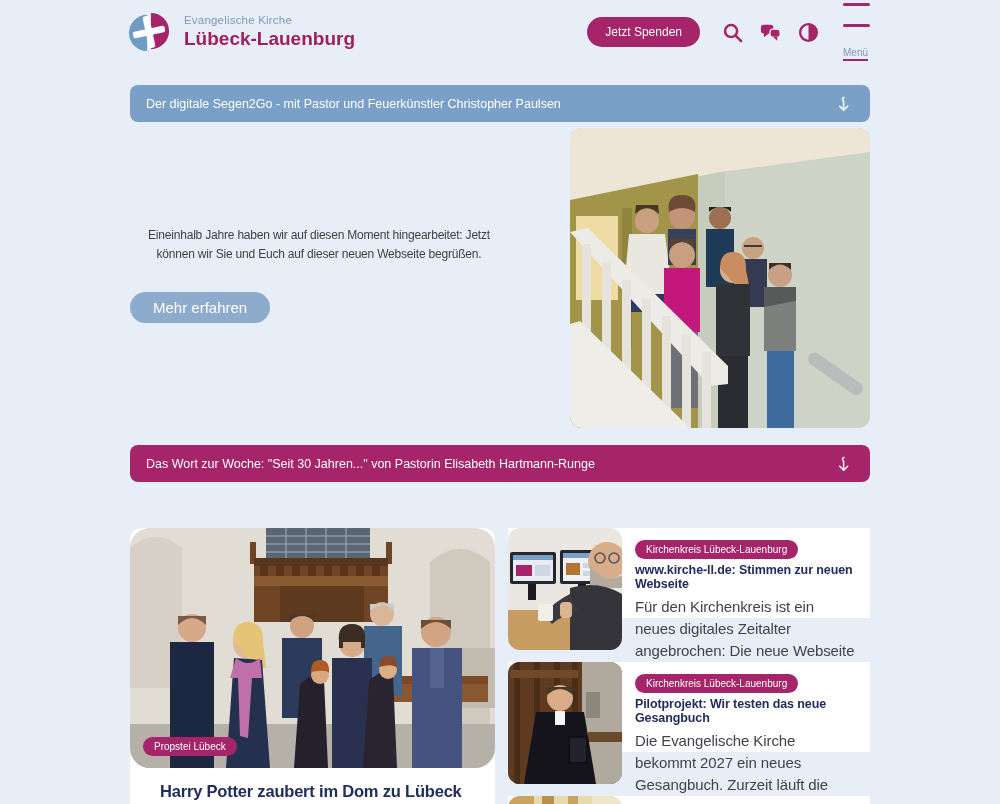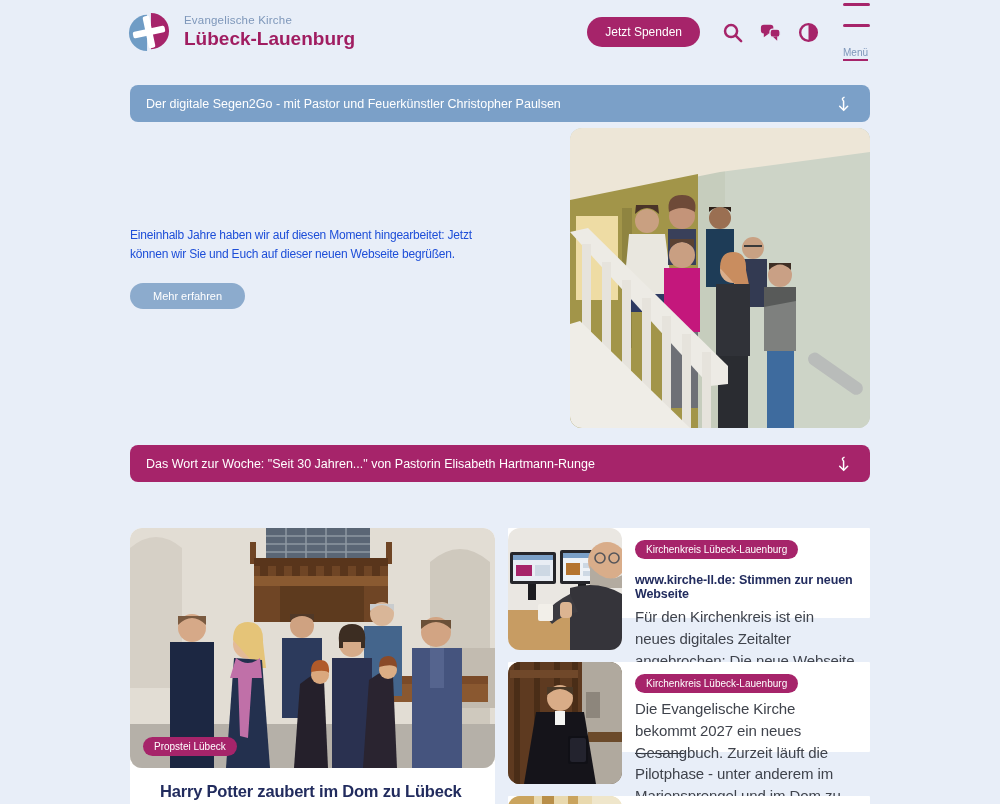--- a/index.html
+++ b/index.html
@@ -25,36 +25,36 @@
   .banner{position:absolute;left:130px;width:740px;height:37px;border-radius:8px;display:flex;align-items:center;justify-content:space-between;padding:0 16px;box-sizing:border-box;color:#fff;font-size:12.5px;cursor:pointer;}
   .banner-blue{top:85px;background:var(--banner-blue,#7ba0c8);align-items:center;}
   .banner-magenta{top:445px;background:var(--accent,#a6246a);}
   .banner .arrow{width:20px;height:20px;flex:0 0 auto;}
 
   
   .hero-image{position:absolute;top:128px;left:570px;width:300px;height:300px;border-radius:12px;overflow:hidden;}
   .hero-image svg{display:block;}
   .hero-text{position:absolute;top:212px;left:130px;width:450px;}
   .hero-text h1{margin:0;font-size:26.5px;line-height:1.28;color:var(--navy,#222c5e);letter-spacing:-.4px;font-weight:700;max-width:445px;}
-  .hero-text p{margin:14px 0 7px;font-size:12px;line-height:1.55;color:#1d4ed8;max-width:378px;letter-spacing:-.2px;}
-  .cta{margin-top:13px;background:var(--cta-blue,#8cabcd);color:#fff;border:none;border-radius:999px;padding:7px 23px;font-size:11px;cursor:pointer;font-family:inherit;}
+  .hero-text p{margin:14px 0 16px;font-size:12px;line-height:1.55;color:#404040;max-width:378px;letter-spacing:-.2px;text-align:center;}
+  .cta{margin-top:13px;background:var(--cta-blue,#8cabcd);color:#fff;border:none;border-radius:999px;padding:7px 23px;font-size:15px;cursor:pointer;font-family:inherit;}
 
   
   .badge{display:inline-block;background:var(--accent,#a6246a);color:#fff;font-size:10px;padding:4px 11px;border-radius:999px;white-space:nowrap;}
   .feature-card{position:absolute;top:528px;left:130px;width:365px;height:290px;background:#fff;border-radius:12px;}
-  .feature-img{position:relative;width:365px;height:240px;border-radius:12px;overflow:hidden;}
+  .feature-img{position:relative;width:365px;height:240px;border-radius:20px;overflow:hidden;}
   .feature-badge{position:absolute;left:13px;bottom:12px;}
   .feature-title{margin:0;padding:14px 30px 0;font-size:16.5px;font-weight:700;color:var(--navy,#222c5e);letter-spacing:-.2px;}
 
   .news-card{position:absolute;left:508px;width:362px;height:90px;background:#fff;border-radius:1px;}
   .card-1{top:528px}.card-2{top:662px}.card-3{top:796px}
   .thumb{position:absolute;left:0;top:0;width:114px;height:122px;border-radius:12px;overflow:hidden;}
   .thumb svg{display:block;}
   .news-content{position:absolute;left:127px;top:11px;right:13px;}
-  .news-content h3{margin:14px 0 0;font-size:12.5px;color:var(--navy,#222c5e);letter-spacing:-.1px;}
+  .news-content h3{margin:4px 0 0;font-size:12.5px;color:var(--navy,#222c5e);letter-spacing:-.1px;}
   .news-content p{margin:5px 0 0;font-size:15px;line-height:1.45;color:#3f434c;letter-spacing:-.1px;}
   .more-link{display:inline-block;margin-top:6px;font-size:10px;color:#2e3138;text-decoration:underline;cursor:pointer;}
 </style>
 </head>
 <body>
 
 <div class="page">
 
   <header class="header">
     <a class="logo">
@@ -294,20 +294,21 @@
         <circle cx="52" cy="36" r="13" fill="#d9ac87"></circle>
         <path d="M39 33 q13 -12 26 0 v-8 h-26 z" fill="#4a3826"></path>
         <path d="M28 50 h48 l12 72 h-72 z" fill="#15141a"></path>
         <rect x="47" y="49" width="10" height="14" fill="#f4f4f2"></rect>
         <rect x="60" y="74" width="20" height="28" rx="2" fill="#101016"></rect>
         <rect x="62" y="76" width="16" height="24" rx="2" fill="#23232e"></rect>
       </svg>
     </div>
     <div class="news-content">
       <span class="badge">Kirchenkreis Lübeck-Lauenburg</span>
+      <h3>Pilotprojekt: Wir testen das neue Gesangbuch</h3>
       <p>Die Evangelische Kirche bekommt 2027 ein neues Gesangbuch. Zurzeit läuft die Pilotphase - unter anderem im Mariensprengel und im Dom zu Lübeck.</p>
       <a class="more-link">Mehr lesen</a>
     </div>
   </article>
 
   <article class="news-card card-3">
     <div class="thumb">
       <svg viewBox="0 0 114 122" width="114" height="122" preserveAspectRatio="none">
         <rect width="114" height="122" fill="#e9d9ae"></rect>
         <rect x="0" width="26" height="122" fill="#caa45e"></rect>

